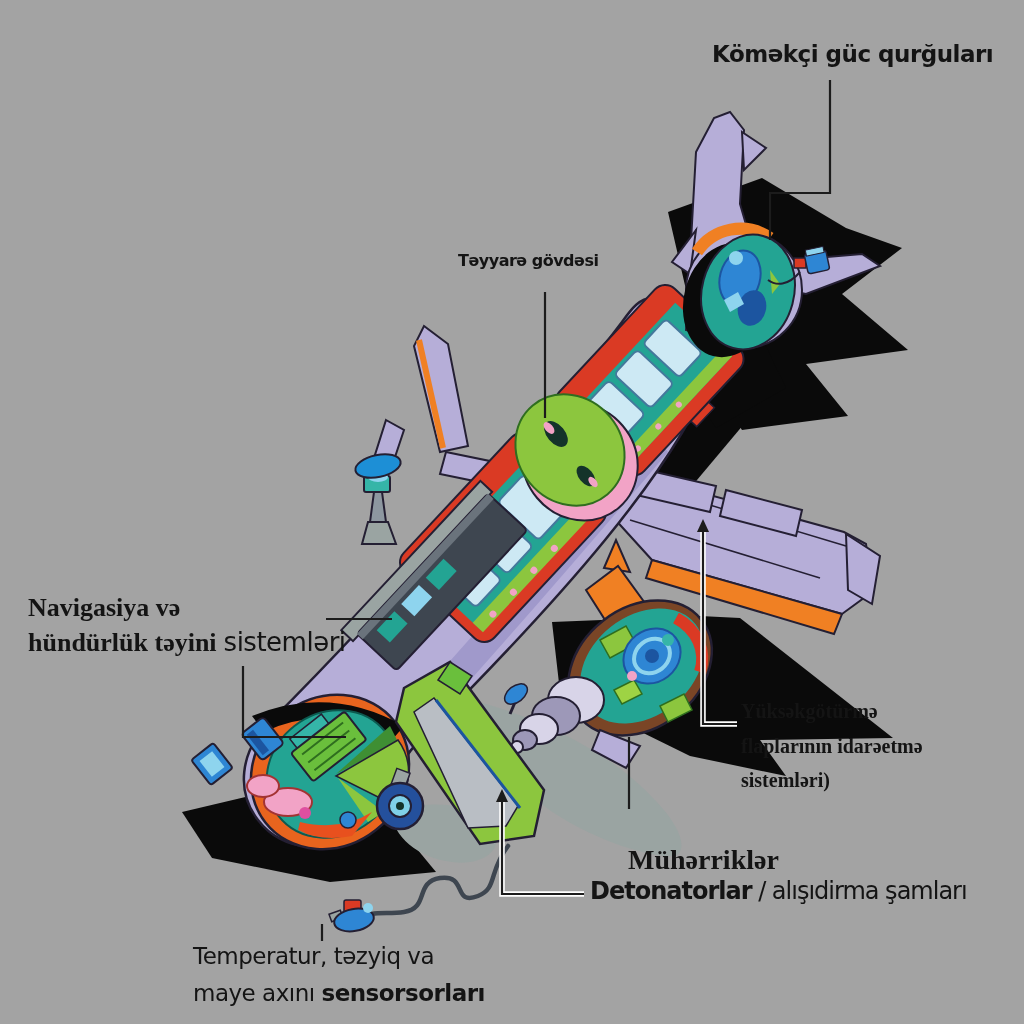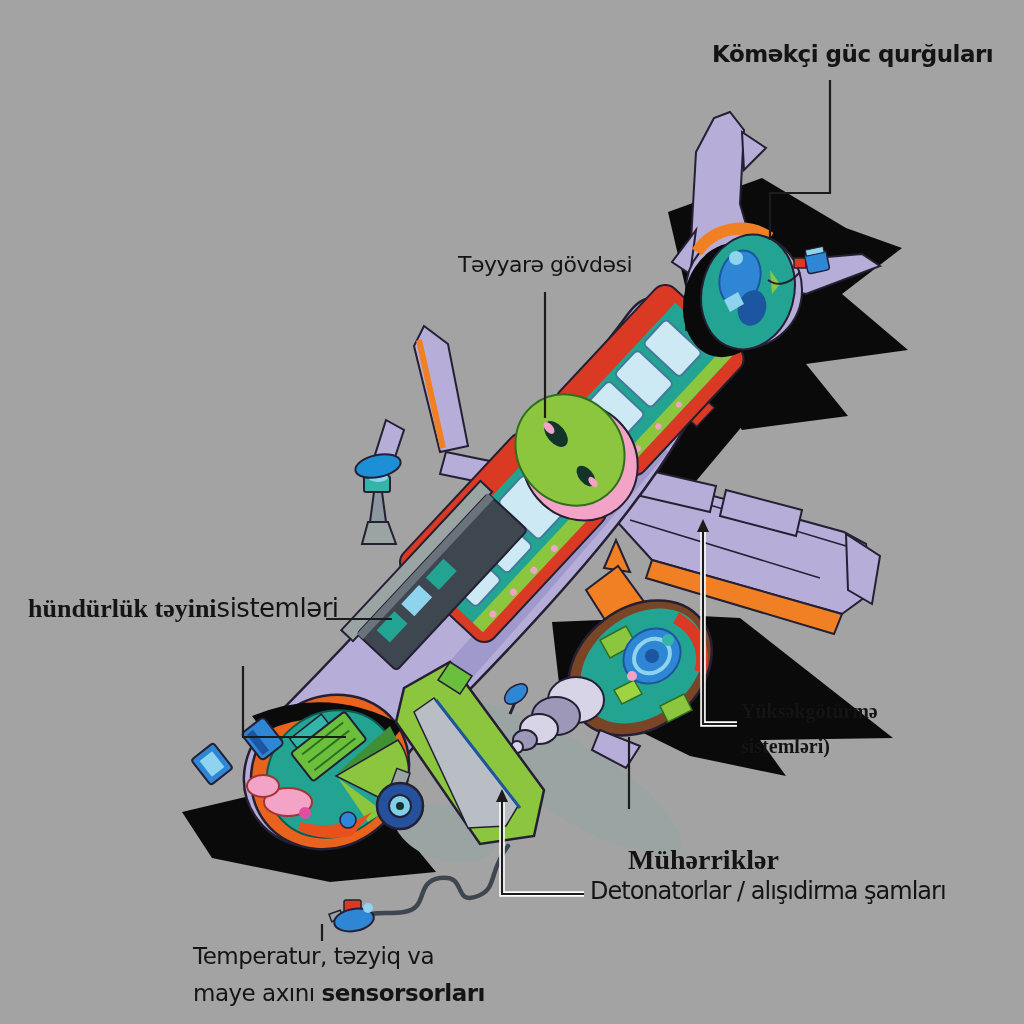--- a/index.html
+++ b/index.html
@@ -3,27 +3,27 @@
 <meta charset="utf-8">
 <style>
   html,body{margin:0;padding:0;background:#ffffff;}
   #canvas{position:relative;width:1024px;height:1024px;background:#a3a3a3;overflow:hidden;
           font-family:"DejaVu Sans",sans-serif;}
   #art{position:absolute;left:0;top:0;}
   .label{position:absolute;color:#141414;white-space:nowrap;line-height:1.25;}
   .sans{font-family:"DejaVu Sans",sans-serif;}
   .serif{font-family:"Liberation Serif","DejaVu Serif",serif;font-weight:700;}
   .lbl-apu{left:712px;top:40px;font-size:23px;font-weight:700;letter-spacing:-0.5px;}
-  .lbl-fuselage{left:458px;top:251px;font-size:22px;font-weight:400;letter-spacing:-0.5px;}
+  .lbl-fuselage{left:458px;top:251px;font-size:16px;font-weight:700;letter-spacing:-0.5px;}
   .lbl-nav{left:28px;top:591px;font-size:26px;line-height:34px;}
-  .lbl-nav .sans-part{font-weight:400;font-size:26px;margin-left:0;letter-spacing:-0.5px;}
+  .lbl-nav .sans-part{font-weight:400;font-size:26px;margin-left:7px;letter-spacing:-0.5px;}
   .lbl-highlift{left:741px;top:694px;font-size:20px;line-height:34.5px;}
   .lbl-engines{left:628px;top:842px;font-size:28px;}
   .lbl-detonators{left:590px;top:876px;font-size:24px;letter-spacing:-1px;font-weight:400;}
-  .lbl-detonators .b{font-weight:400;}
+  .lbl-detonators .b{font-weight:700;}
   .lbl-sensors{left:193px;top:938px;font-size:23px;line-height:37px;letter-spacing:-0.5px;font-weight:400;}
   .lbl-sensors .b{font-weight:700;text-align:right;}
 </style>
 </head>
 <body>
 
 <div id="canvas">
 
 <svg id="art" width="1024" height="1024" viewBox="0 0 1024 1024">
 
@@ -245,26 +245,30 @@
 <div class="label sans lbl-apu">
   <span>Köməkçi güc qurğuları</span>
 </div>
 
 <div class="label sans lbl-fuselage">
   <span>Təyyarə gövdəsi</span>
 </div>
 
 <div class="label serif lbl-nav">
   <div>
+    <span>Navigasiya və</span>
+  </div>
+  <div>
     <span>hündürlük təyini</span><span class="sans sans-part">sistemləri</span>
   </div>
 </div>
 
 <div class="label serif lbl-highlift">
   <div>Yüksəkgötürmə</div>
+  <div>flaplarının idarəetmə</div>
   <div>sistemləri)</div>
 </div>
 
 <div class="label serif lbl-engines">
   <span>Mühərriklər</span>
 </div>
 
 <div class="label sans lbl-detonators">
   <span class="b">Detonatorlar</span><span> / alışıdirma şamları</span>
 </div>

